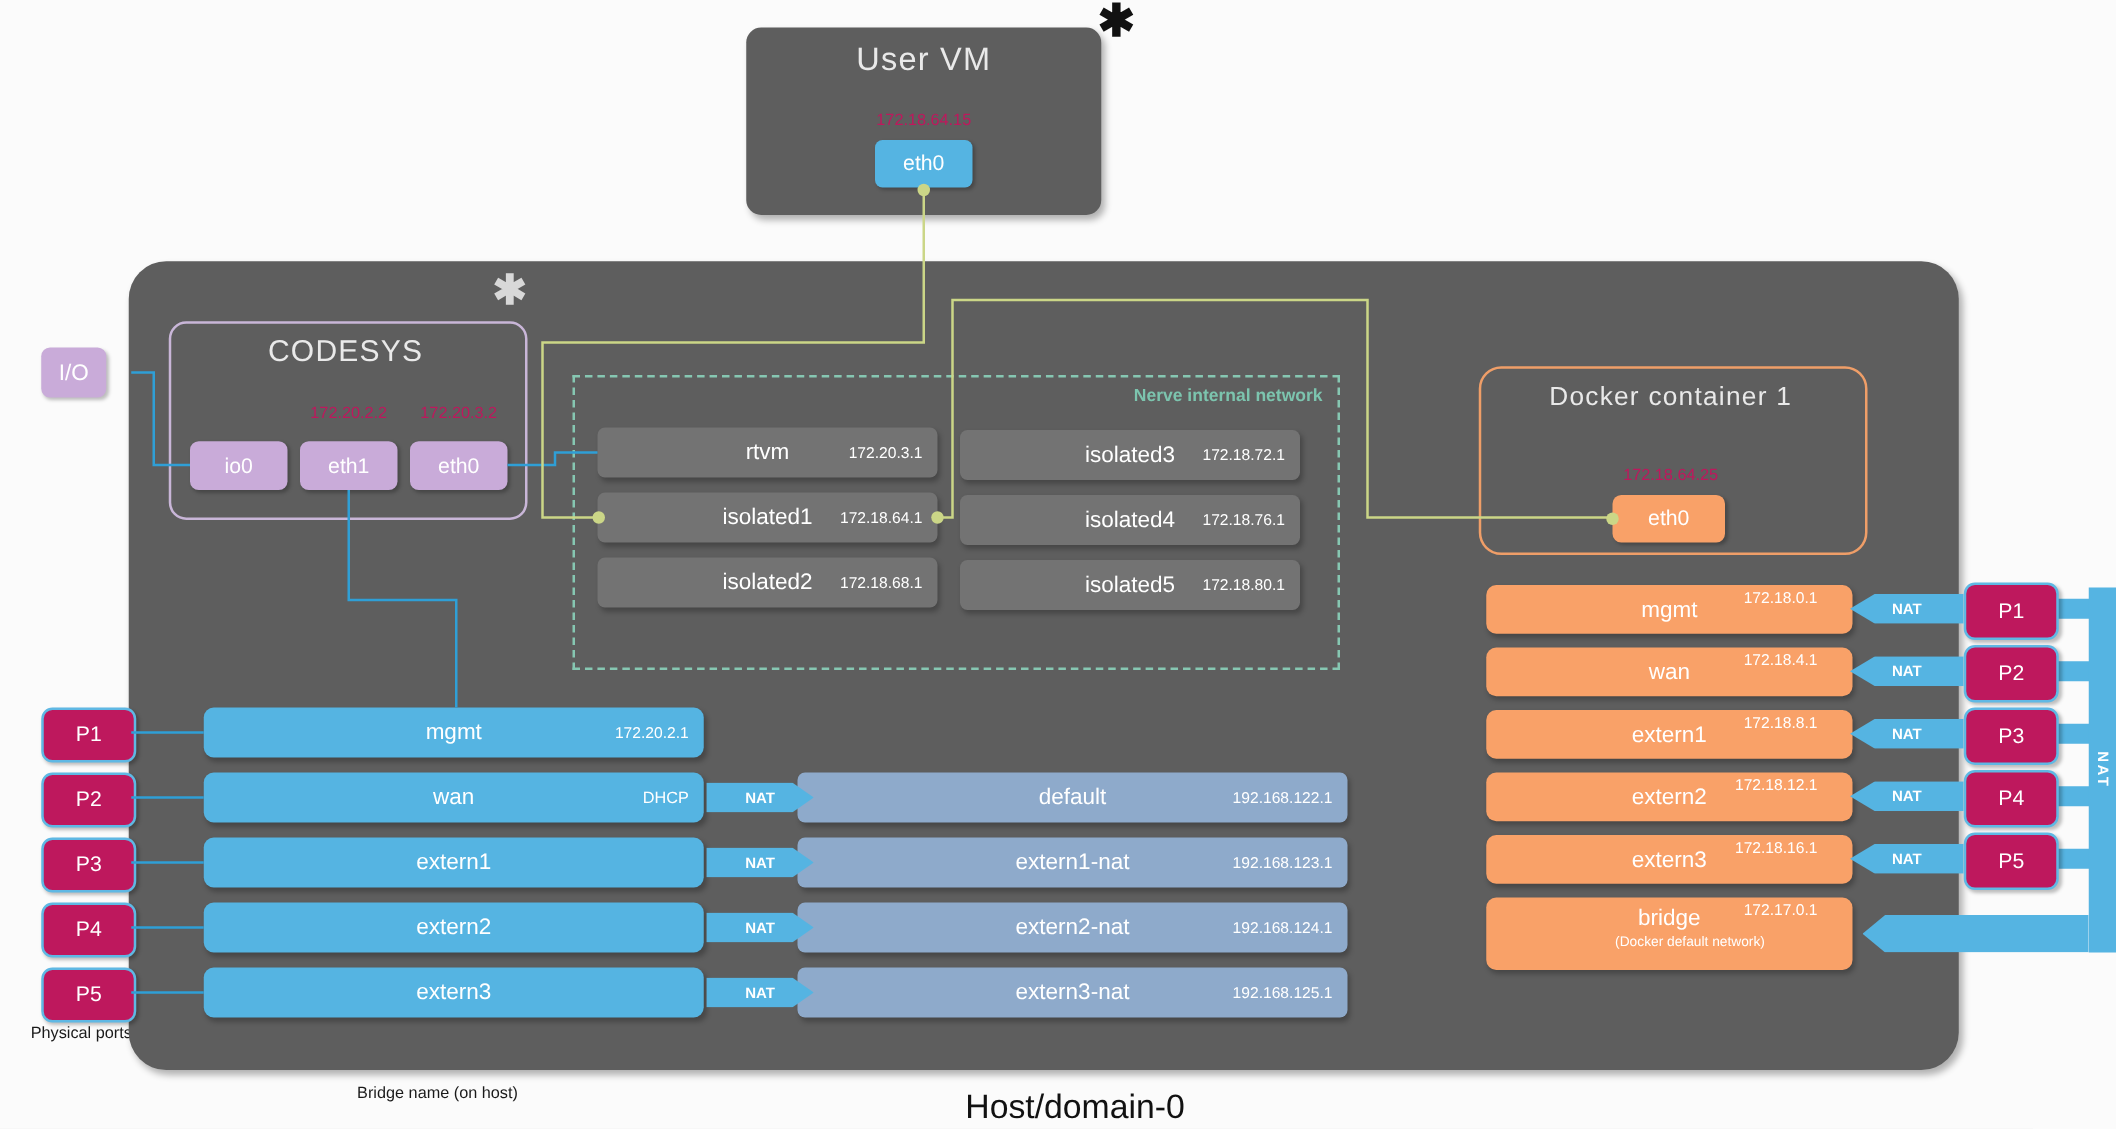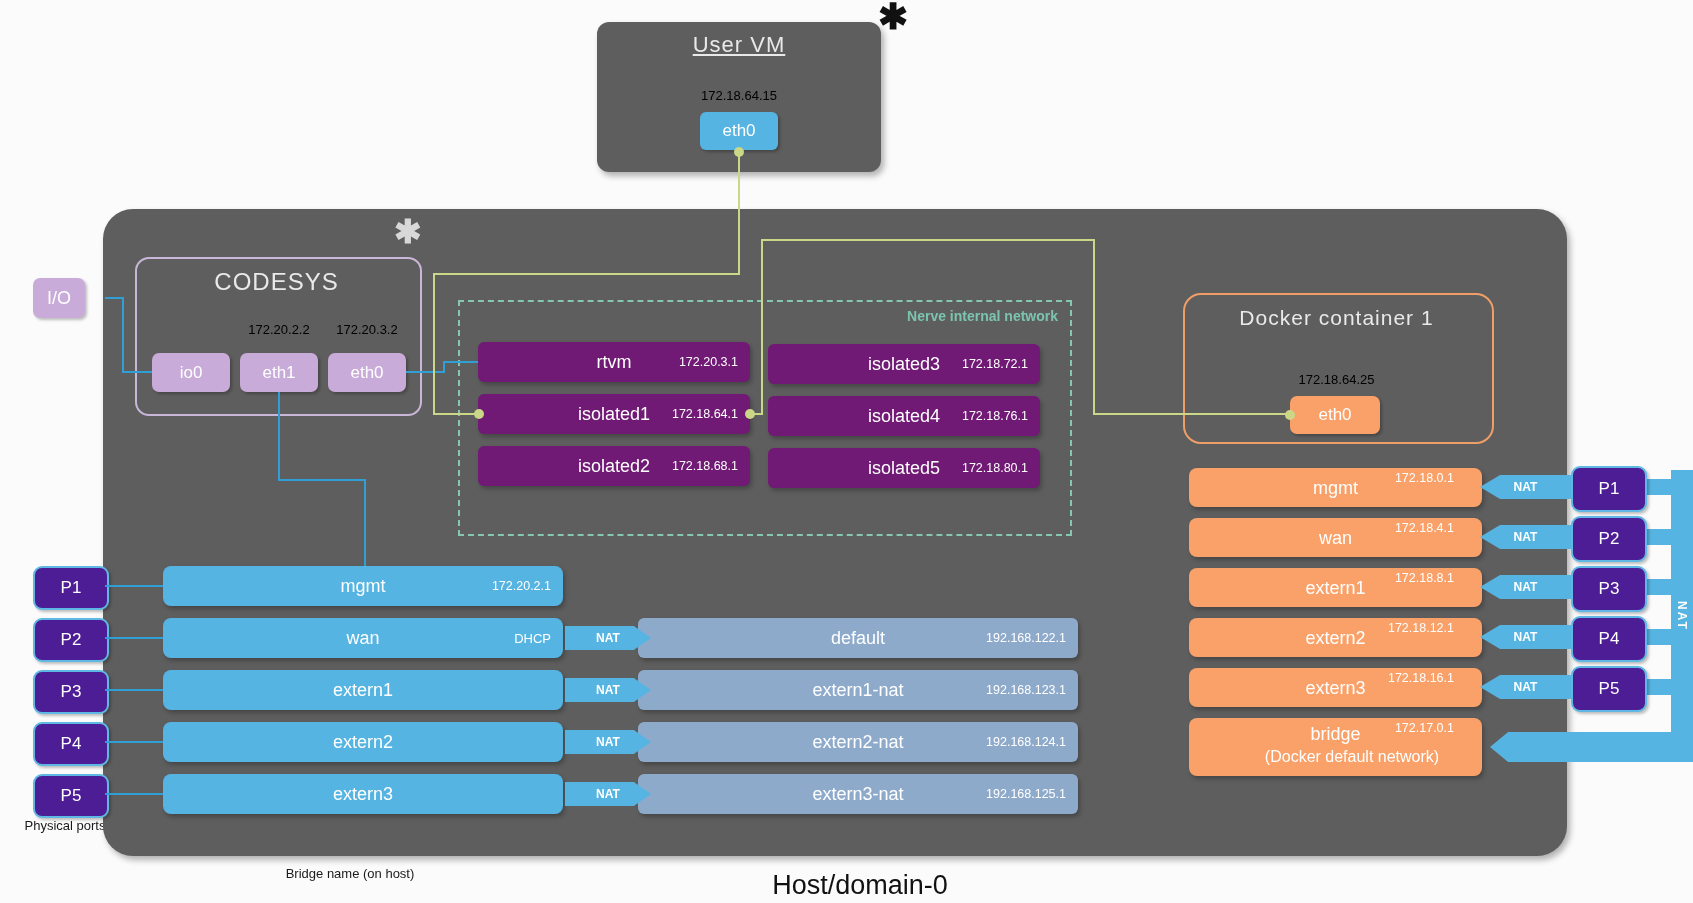--- a/index.html
+++ b/index.html
@@ -1,54 +1,54 @@
 <!DOCTYPE html>
 <html><head>
 <meta charset="utf-8">
 <style>
   html,body{margin:0;padding:0;background:#fbfbfb;font-family:"Liberation Sans",sans-serif;}
   #canvas{position:relative;width:1693px;height:903px;background:#fbfbfb;overflow:hidden;}
   .abs{position:absolute;}
   .host{background:#5e5e5e;border-radius:30px;box-shadow:3px 4px 6px rgba(0,0,0,.3);}
   .vmbox{background:#5e5e5e;border-radius:12px;box-shadow:3px 4px 6px rgba(0,0,0,.3);}
   .boxtitle{color:#e9e9e9;text-align:center;letter-spacing:1px;}
-  .ipsmall{color:#000000;font-size:13px;text-align:center;}
+  .ipsmall{color:#be185d;font-size:13px;text-align:center;}
   .portbtn{background:#55b4e2;border-radius:6px;color:#fff;display:flex;align-items:center;justify-content:center;font-size:17px;box-shadow:2px 2px 3px rgba(0,0,0,.25);}
   .purplebtn{background:#c9abd9;border-radius:7px;color:#fff;display:flex;align-items:center;justify-content:center;font-size:17px;box-shadow:2px 2px 3px rgba(0,0,0,.25);}
   .codesys{border:2px solid #c9b6d8;border-radius:14px;}
   .dashed-teal{border:2px dashed #86c7b2;}
   .dashed-orange{border:2px dashed #ea9258;}
   .dashed-blue{border:2px dashed #a9bdd6;}
-  .grow{background:#701a75;border-radius:6px;box-shadow:2px 3px 4px rgba(0,0,0,.25);color:#fff;}
+  .grow{background:#737373;border-radius:6px;box-shadow:2px 3px 4px rgba(0,0,0,.25);color:#fff;}
   .orow{background:#f9a168;border-radius:8px;box-shadow:2px 3px 4px rgba(0,0,0,.25);color:#fff;}
   .lrow{background:#8eaacb;border-radius:6px;box-shadow:2px 3px 4px rgba(0,0,0,.25);color:#fff;}
   .brow{background:#55b4e2;border-radius:8px;box-shadow:2px 3px 4px rgba(0,0,0,.25);color:#fff;}
   .rowlabel{position:absolute;left:0;right:0;top:50%;transform:translateY(-50%);text-align:center;font-size:18px;}
   .rowip{position:absolute;right:12px;top:50%;transform:translateY(-50%);font-size:12.5px;}
   .rowip-tr{position:absolute;right:28px;top:3px;font-size:12.5px;}
-  .pbox{background:#4c1d95;border:2px solid #5fb8e4;border-radius:9px;color:#fff;display:flex;align-items:center;justify-content:center;font-size:17px;box-shadow:2px 2px 3px rgba(0,0,0,.25);}
+  .pbox{background:#be185d;border:2px solid #5fb8e4;border-radius:9px;color:#fff;display:flex;align-items:center;justify-content:center;font-size:17px;box-shadow:2px 2px 3px rgba(0,0,0,.25);}
   .nat-r{background:#55b4e2;clip-path:polygon(100% 0,22% 0,0 50%,22% 100%,100% 100%);color:#fff;display:flex;align-items:center;justify-content:center;font-size:12px;font-weight:bold;}
   .nat-l{background:#55b4e2;clip-path:polygon(0 0,80% 0,100% 50%,80% 100%,0 100%);color:#fff;display:flex;align-items:center;justify-content:center;font-size:12px;font-weight:bold;}
   .netlabel-teal{color:#7cc4ae;font-size:14px;font-weight:bold;}
   .netlabel-blue{color:#9db7d6;font-size:13px;}
   .netlabel-orange{color:#ee8f55;font-size:14px;}
   .blklabel{color:#1a1a1a;font-size:13px;}
   .asterisk{font-size:36px;font-weight:bold;}
   svg.wires{position:absolute;left:0;top:0;pointer-events:none;z-index:50;}
   .z1{z-index:1}.z2{z-index:2}.z3{z-index:3}.z4{z-index:4}
 </style>
 </head>
 <body>
 
 <div id="canvas">
 
   <div class="abs host z1" style="left:103px;top:209px;width:1464px;height:647px;"></div>
 
   <div class="abs vmbox z2" style="left:597px;top:22px;width:284px;height:150px;"></div>
-  <div class="abs boxtitle z3" style="left:597px;top:32px;width:284px;font-size:22px;text-decoration:underline;">User VM</div>
+  <div class="abs boxtitle z3" style="left:597px;top:32px;width:284px;font-size:26px;">User VM</div>
   <div class="abs ipsmall z3" style="left:597px;top:88px;width:284px;">172.18.64.15</div>
   <div class="abs portbtn z3" style="left:700px;top:112px;width:78px;height:38px;">eth0</div>
   <div class="abs asterisk z3" style="left:878px;top:-4px;color:#111;">✱</div>
 
   <div class="abs asterisk z3" style="left:394px;top:212px;color:#d8d8d8;font-size:33px;">✱</div>
 
   <div class="abs purplebtn z3" style="left:33px;top:278px;width:52px;height:40px;font-size:18px;">I/O</div>
 
   <div class="abs codesys z2" style="left:135px;top:257px;width:283px;height:155px;"></div>
   <div class="abs boxtitle z3" style="left:135px;top:268px;width:283px;font-size:24px;">CODESYS</div>
@@ -107,21 +107,21 @@
   <div class="abs orow z3" style="left:1189px;top:618px;width:293px;height:39px;">
     <div class="rowlabel">extern2</div>
     <div class="rowip-tr">172.18.12.1</div>
   </div>
   <div class="abs orow z3" style="left:1189px;top:668px;width:293px;height:39px;">
     <div class="rowlabel">extern3</div>
     <div class="rowip-tr">172.18.16.1</div>
   </div>
   <div class="abs orow z3" style="left:1189px;top:718px;width:293px;height:58px;">
     <div style="position:absolute;left:0;right:0;top:6px;text-align:center;font-size:18px;">bridge</div>
-    <div style="position:absolute;left:3px;right:0;top:30px;text-align:center;font-size:16px;margin-left:30px;">(Docker default network)</div>
+    <div style="position:absolute;left:3px;right:0;top:30px;text-align:center;font-size:11px;margin-left:30px;">(Docker default network)</div>
     <div class="rowip-tr">172.17.0.1</div>
   </div>
 
   <div class="abs pbox z3" style="left:33px;top:566px;width:72px;height:40px;">P1</div>
   <div class="abs pbox z3" style="left:33px;top:618px;width:72px;height:40px;">P2</div>
   <div class="abs pbox z3" style="left:33px;top:670px;width:72px;height:40px;">P3</div>
   <div class="abs pbox z3" style="left:33px;top:722px;width:72px;height:40px;">P4</div>
   <div class="abs pbox z3" style="left:33px;top:774px;width:72px;height:40px;">P5</div>
   <div class="abs blklabel" style="left:0px;top:818px;width:130px;text-align:center;">Physical ports</div>
 

